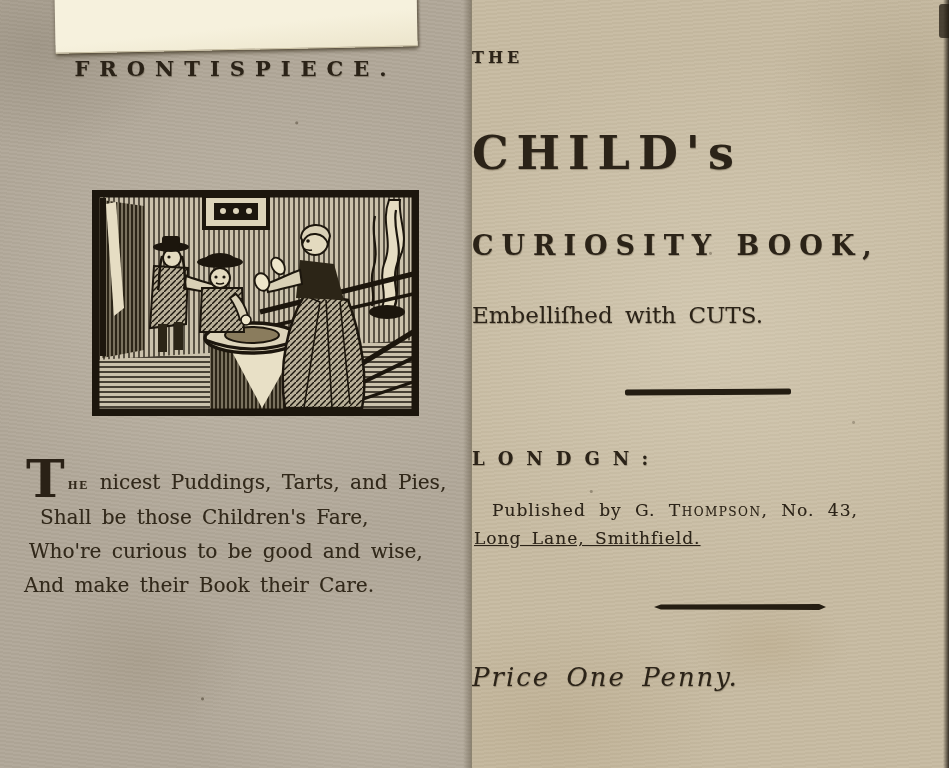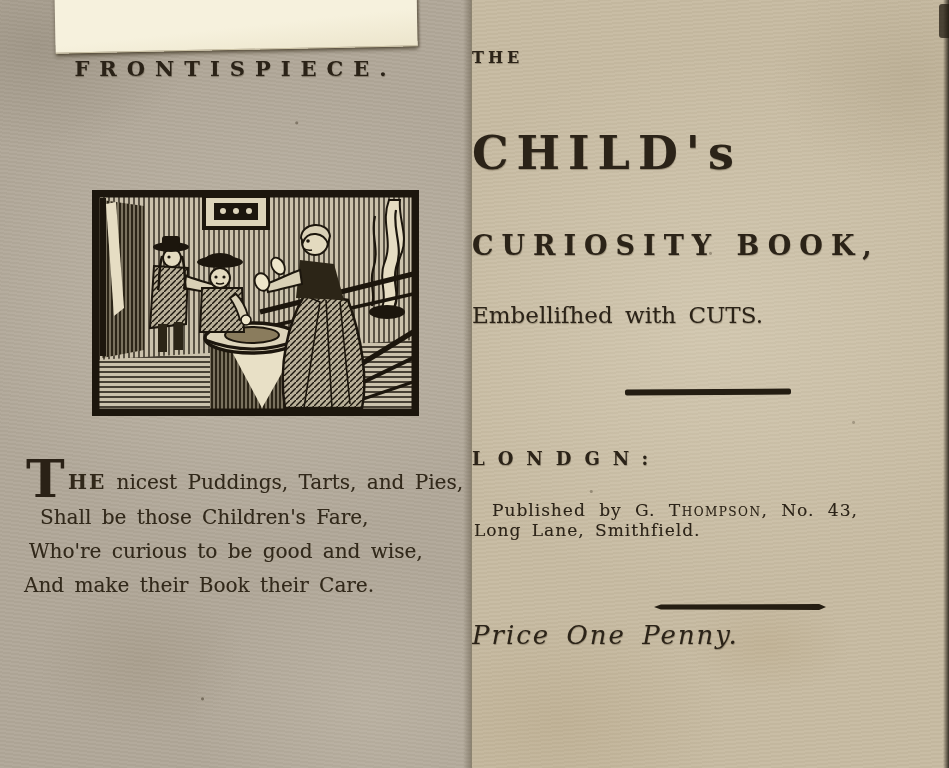--- a/index.html
+++ b/index.html
@@ -70,44 +70,44 @@
   }
   .woodcut{position:absolute;left:92px;top:190px;width:327px;height:226px;}
 
   .verse{position:absolute;left:24px;top:456px;width:436px;color:#31281a;font-size:20px;word-spacing:4px;}
   .verse .dropcap{
     position:absolute;left:2px;top:0;font-size:52px;line-height:46px;font-weight:700;color:#2a2116;
   }
   .verse .vline{height:34px;line-height:34px;white-space:nowrap;
     text-shadow:0.3px 0.4px 0.6px rgba(50,38,18,0.3);}
   .verse .vline1{padding-left:44px;height:44px;line-height:52px;}
-  .verse .smallcaps-he{font-size:20px;letter-spacing:2px;font-weight:600;}
+  .verse .smallcaps-he{font-size:12px;letter-spacing:2px;font-weight:600;font-family:Liberation Serif, serif;}
   .verse .vline2{margin-left:16px;}
   .verse .vline3{margin-left:5px;}
   .verse .vline4{}
 
   
   .rp-text{position:absolute;left:0;width:478px;text-align:left;color:#2b2318;
     text-shadow:0.4px 0.5px 0.7px rgba(50,38,18,0.32);}
   .pretitle{top:48px;font-size:16px;font-weight:700;letter-spacing:4px;}
   .main-title{top:126px;font-size:46px;letter-spacing:8px;font-weight:600;}
   .title-line2{top:230px;font-size:27px;letter-spacing:8px;font-weight:600;}
   .tagline{top:302px;font-size:23px;word-spacing:5px;}
   .rule{position:absolute;background:#241d12;border-radius:2px;}
   .rule1{left:153px;top:389px;width:166px;height:6px;transform:rotate(-0.3deg);}
   .rule2{left:182px;top:604px;width:172px;height:6px;
     clip-path:polygon(0 50%, 4% 8%, 96% 0, 100% 50%, 96% 100%, 4% 92%);}
   .imprint-city{top:448px;font-size:18px;font-weight:700;letter-spacing:13px;}
   .imprint-block{position:absolute;left:2px;top:500px;width:448px;text-align:left;
     font-size:17px;color:#2b2318;letter-spacing:1px;word-spacing:7px;
     text-shadow:0.3px 0.4px 0.6px rgba(50,38,18,0.3);}
   .imprint-line1{text-indent:18px;white-space:nowrap;}
-  .imprint-line2{margin-top:0;word-spacing:4px;}
+  .imprint-line2{margin-top:8px;word-spacing:4px;text-decoration:underline;}
   .sc{font-variant:small-caps;letter-spacing:1.5px;}
-  .price{top:620px;font-size:26px;font-style:italic;letter-spacing:2px;word-spacing:6px;}
+  .price{top:662px;font-size:26px;font-style:italic;letter-spacing:2px;word-spacing:6px;}
 </style>
 </head>
 <body>
 
 <div class="spread">
 
   <div class="page page-left">
 
     <div class="paper-tab"></div>
 

